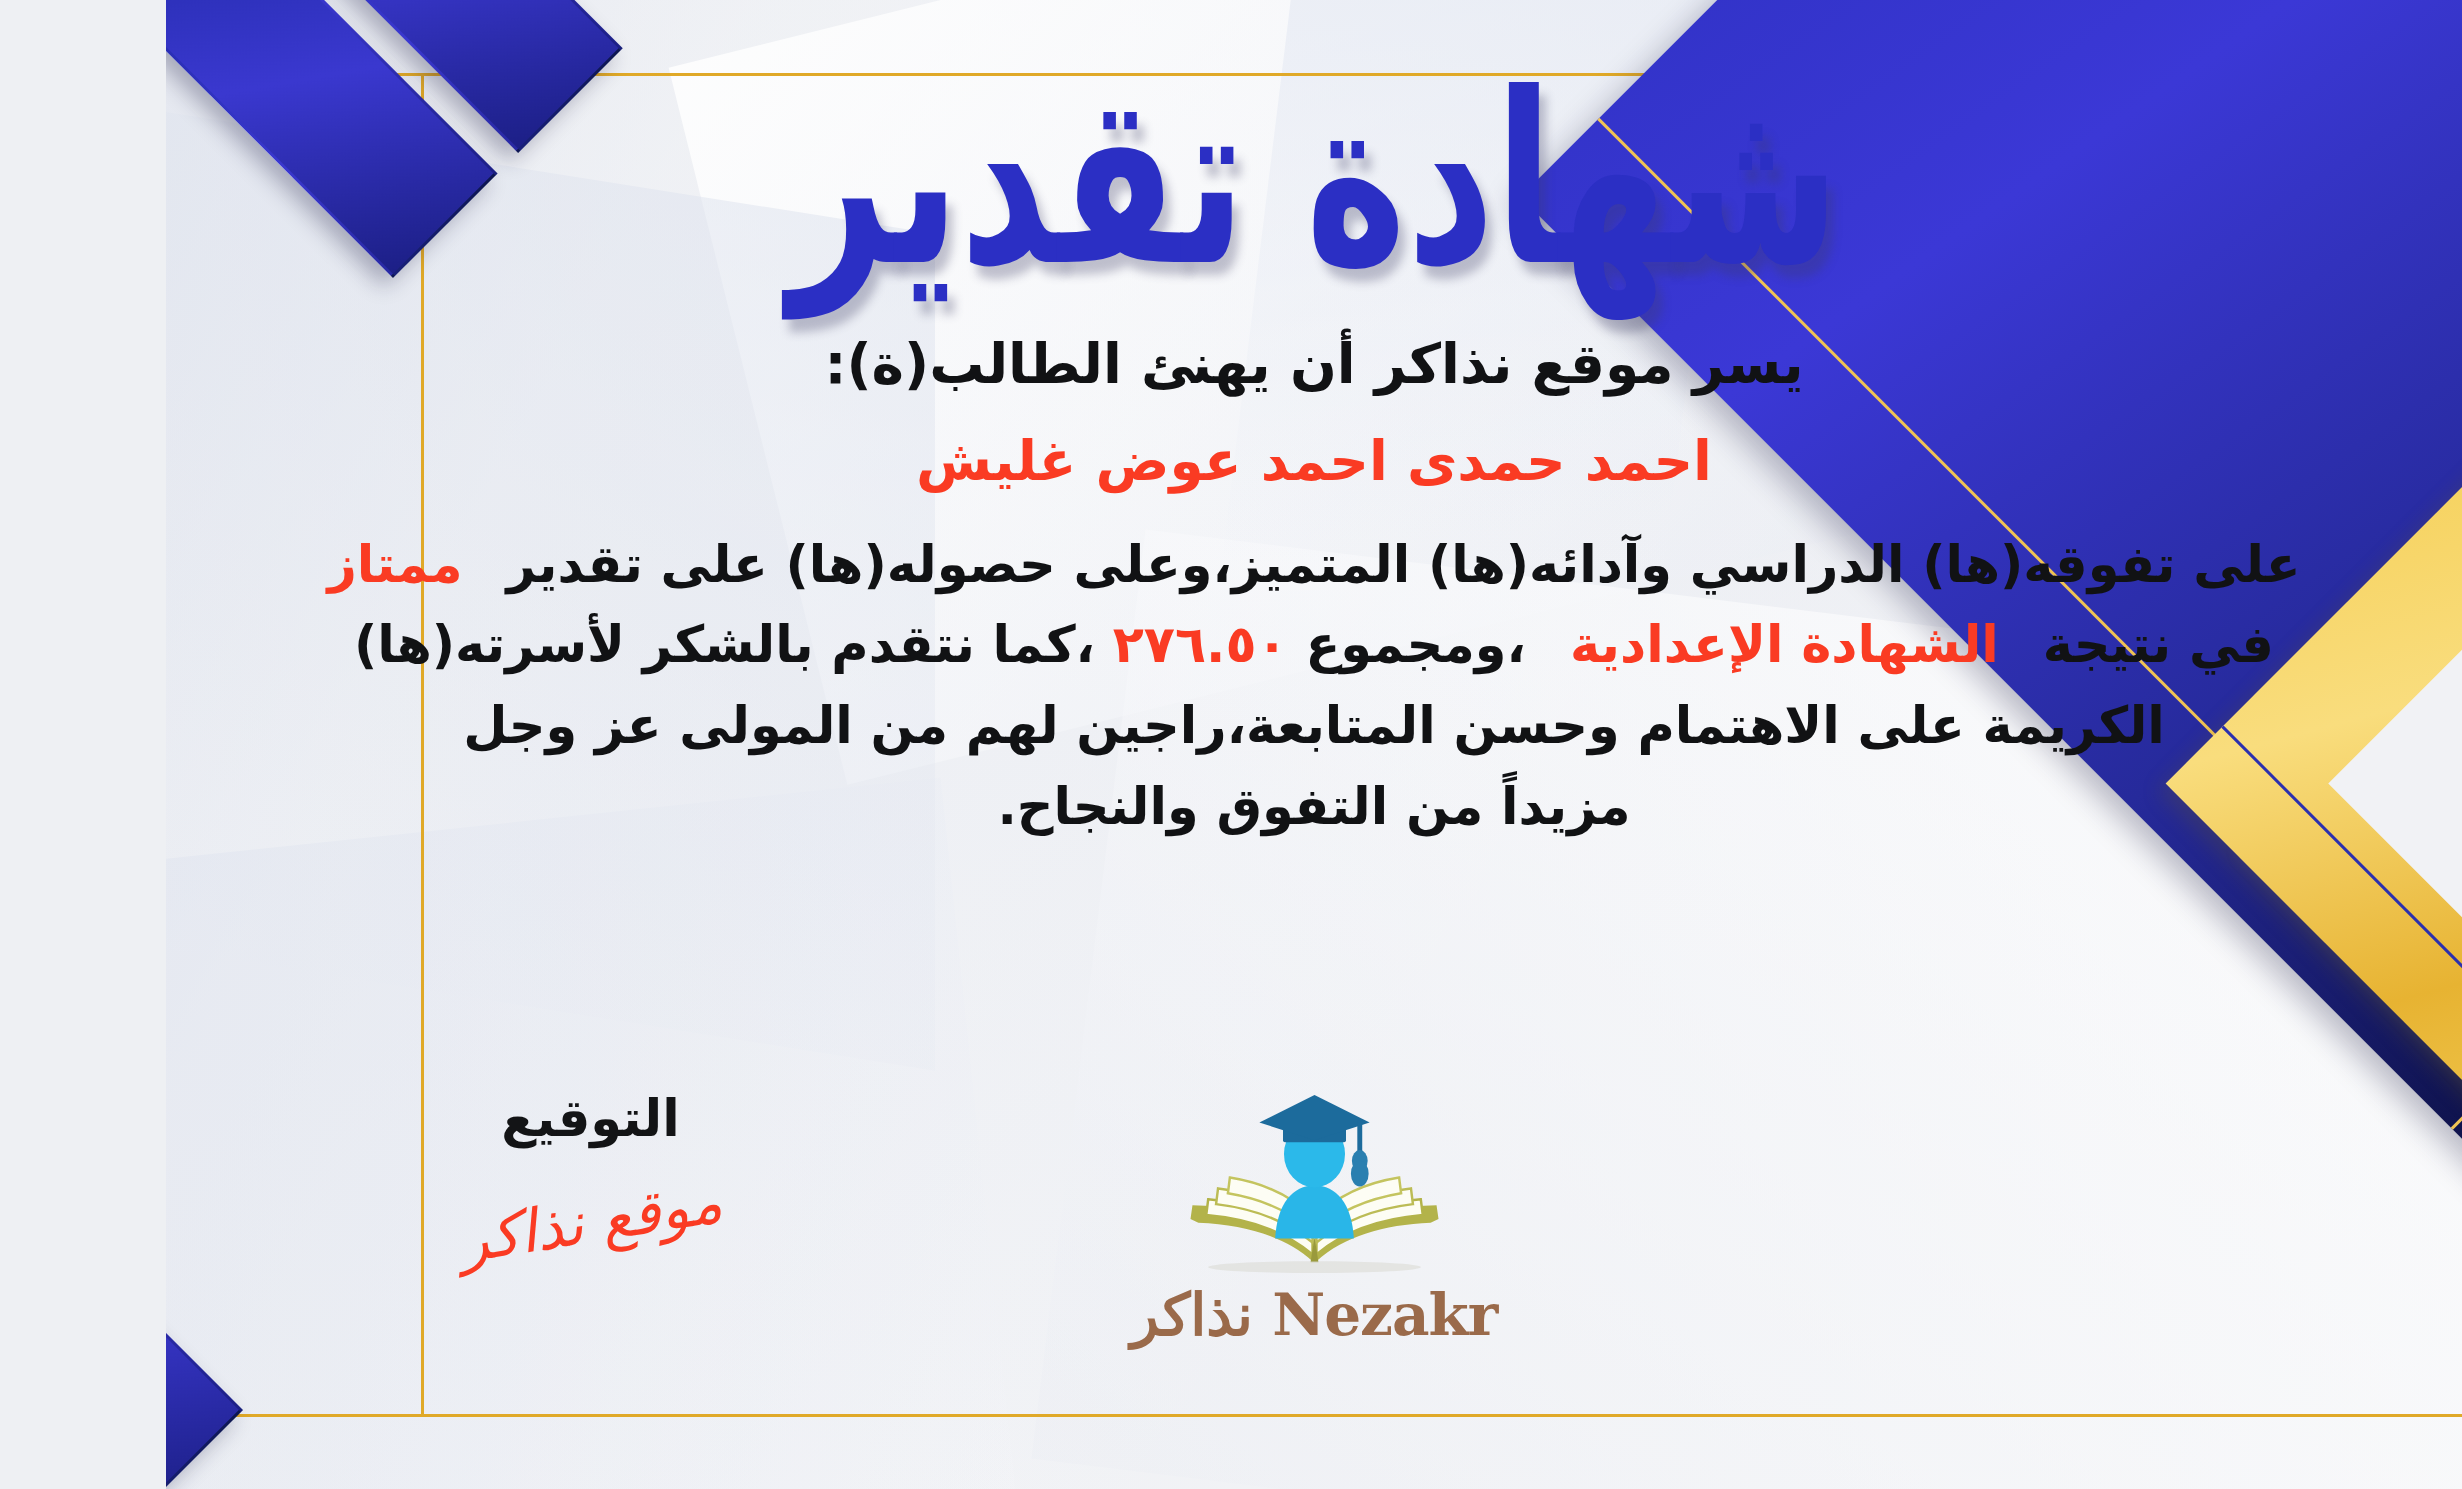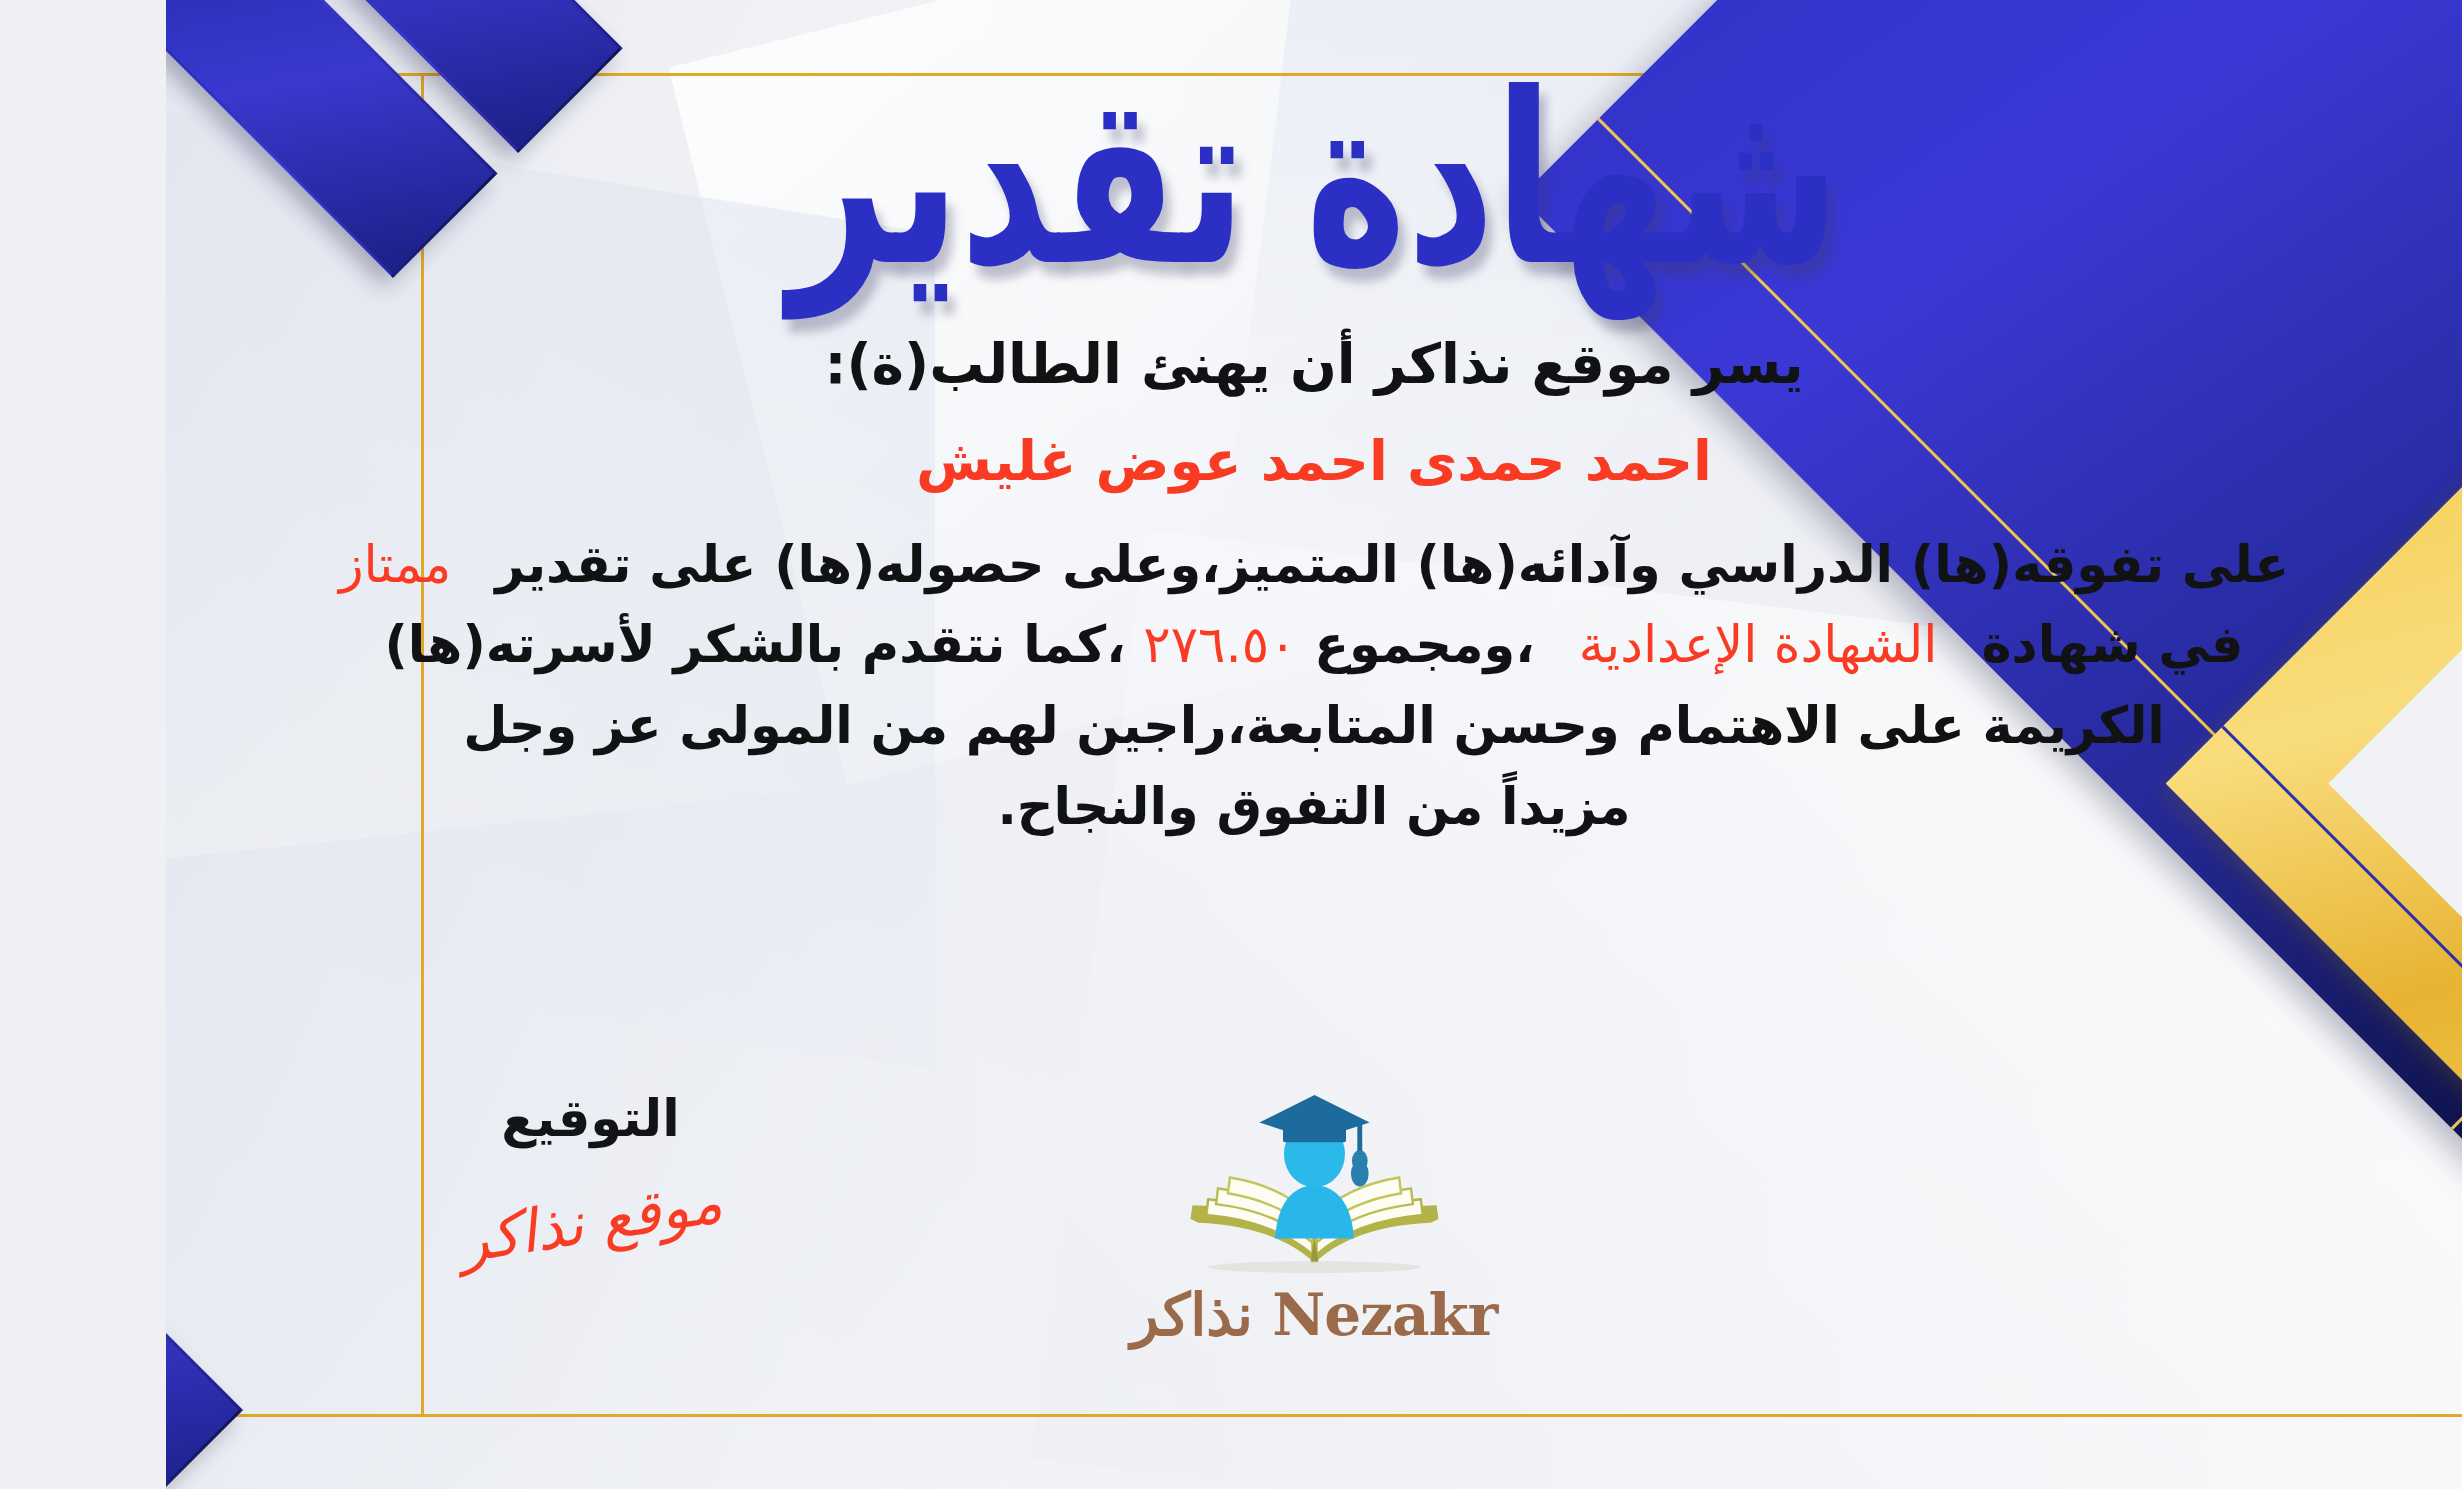--- a/index.html
+++ b/index.html
@@ -180,21 +180,21 @@
 
   .line-greeting { font-size:55px; margin-bottom:10.8px; }
 
   .line-name {
     color:#fa3b23;
     font-size:55px;
     font-weight:600;
     margin-bottom:19.7px;
   }
 
-  .hl { color:#fa3b23; font-weight:400; }
+  .hl { color:#fa3b23; font-weight:700; }
   .sp-before { margin-right:44px; }
   .sp-after  { margin-left:44px; }
 
   .line-wide { font-size:51px; }
 
   
   .footer {
     position:absolute;
     left:0; right:0;
     bottom:96px;
@@ -293,21 +293,21 @@
 
       <div class="line line-greeting">يسر موقع نذاكر أن يهنئ الطالب(ة):</div>
 
       <div class="line line-name">احمد حمدى احمد عوض غليش</div>
 
       <div class="line line-wide">
         <span>على تفوقه(ها) الدراسي وآدائه(ها) المتميز،وعلى حصوله(ها) على تقدير</span><span class="hl sp-before">ممتاز</span>
       </div>
 
       <div class="line line-wide">
-        <span>في شهادة</span><span class="hl sp-before sp-after">الشهادة الإعدادية</span><span>،ومجموع</span>&nbsp;<span class="hl">٢٧٦.٥٠</span>&nbsp;<span>،كما نتقدم بالشكر لأسرته(ها)</span>
+        <span>في نتيجة</span><span class="hl sp-before sp-after">الشهادة الإعدادية</span><span>،ومجموع</span>&nbsp;<span class="hl">٢٧٦.٥٠</span>&nbsp;<span>،كما نتقدم بالشكر لأسرته(ها)</span>
       </div>
 
       <div class="line line-wide">الكريمة على الاهتمام وحسن المتابعة،راجين لهم من المولى عز وجل</div>
 
       <div class="line line-wide">مزيداً من التفوق والنجاح.</div>
 
     </div>
   </div>
 
   <div class="footer">

